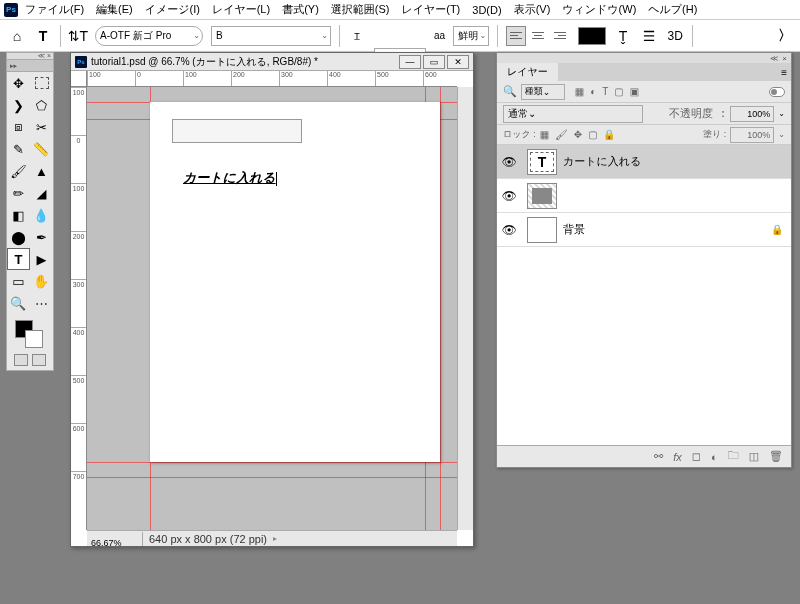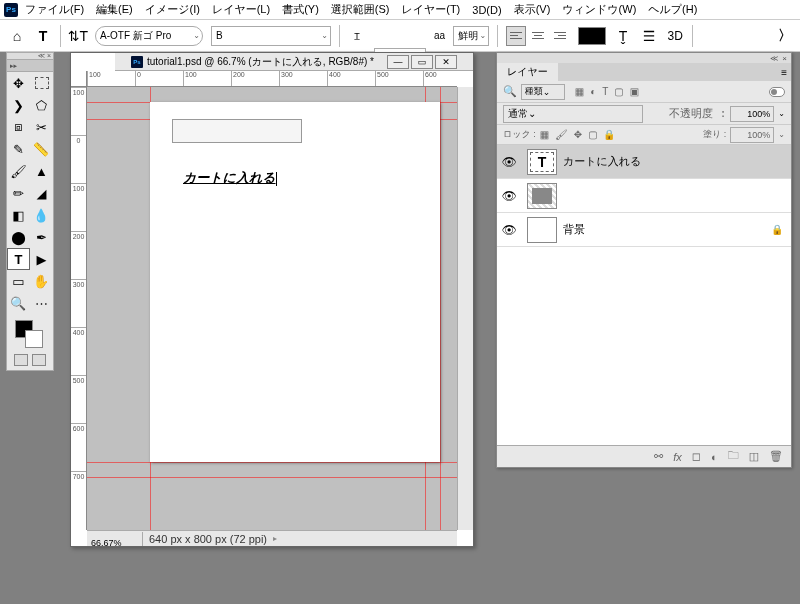--- a/index.html
+++ b/index.html
@@ -37,21 +37,21 @@
 .tool { width: 23px; height: 22px; display: flex; align-items: center; justify-content: center; font-size: 13px; cursor: default; }
 .tool.active { background: #fff; border: 1px solid #666; }
 .color-picker { grid-column: 1/3; height: 32px; display: flex; align-items: center; justify-content: center; position: relative; margin-top: 4px; }
 .fg-color { width: 18px; height: 18px; background: #000; border: 1px solid #888; position: absolute; left: 8px; top: 2px; }
 .bg-color { width: 18px; height: 18px; background: #fff; border: 1px solid #888; position: absolute; left: 18px; top: 12px; }
 .mode-row { grid-column: 1/3; display: flex; justify-content: center; gap: 4px; padding: 4px 0; }
 .mode-btn { width: 14px; height: 12px; border: 1px solid #888; background: #ddd; }
 
 
 .doc-window { position: absolute; left: 70px; top: 0; width: 404px; height: 495px; background: #fff; border: 1px solid #666; box-shadow: 2px 2px 4px rgba(0,0,0,0.3); }
-.doc-titlebar { height: 18px; background: #e8e8e8; border-bottom: 1px solid #aaa; display: flex; align-items: center; padding: 0 16px; margin-left: 44px; }
+.doc-titlebar { height: 18px; background: #e8e8e8; border-bottom: 1px solid #aaa; display: flex; align-items: center; padding: 0 4px; }
 .doc-title-icon { width: 12px; height: 12px; background: #001133; color: #3af; font-size: 6px; font-weight: bold; display: flex; align-items: center; justify-content: center; border-radius: 1px; margin-right: 4px; }
 .doc-title { font-size: 10px; flex: 1; }
 .win-btns { display: flex; gap: 2px; }
 .win-btn { width: 22px; height: 14px; border: 1px solid #888; background: #eee; display: flex; align-items: center; justify-content: center; font-size: 9px; }
 .ruler-h { position: absolute; left: 16px; top: 18px; right: 16px; height: 16px; background: #fff; border-bottom: 1px solid #888; font-size: 7px; display: flex; }
 .ruler-h span { flex: 0 0 48px; border-left: 1px solid #aaa; padding-left: 1px; color: #555; }
 .ruler-v { position: absolute; left: 0; top: 34px; width: 16px; bottom: 16px; background: #fff; border-right: 1px solid #888; font-size: 7px; display: flex; flex-direction: column; }
 .ruler-v span { flex: 0 0 48px; border-top: 1px solid #aaa; padding-top: 1px; color: #555; writing-mode: horizontal-tb; text-align: center; }
 .ruler-corner { position: absolute; left: 0; top: 18px; width: 16px; height: 16px; background: #fff; border-right: 1px solid #888; border-bottom: 1px solid #888; }
 .canvas-area { position: absolute; left: 16px; top: 34px; right: 16px; bottom: 16px; background: #c0c0c0; overflow: hidden; }

